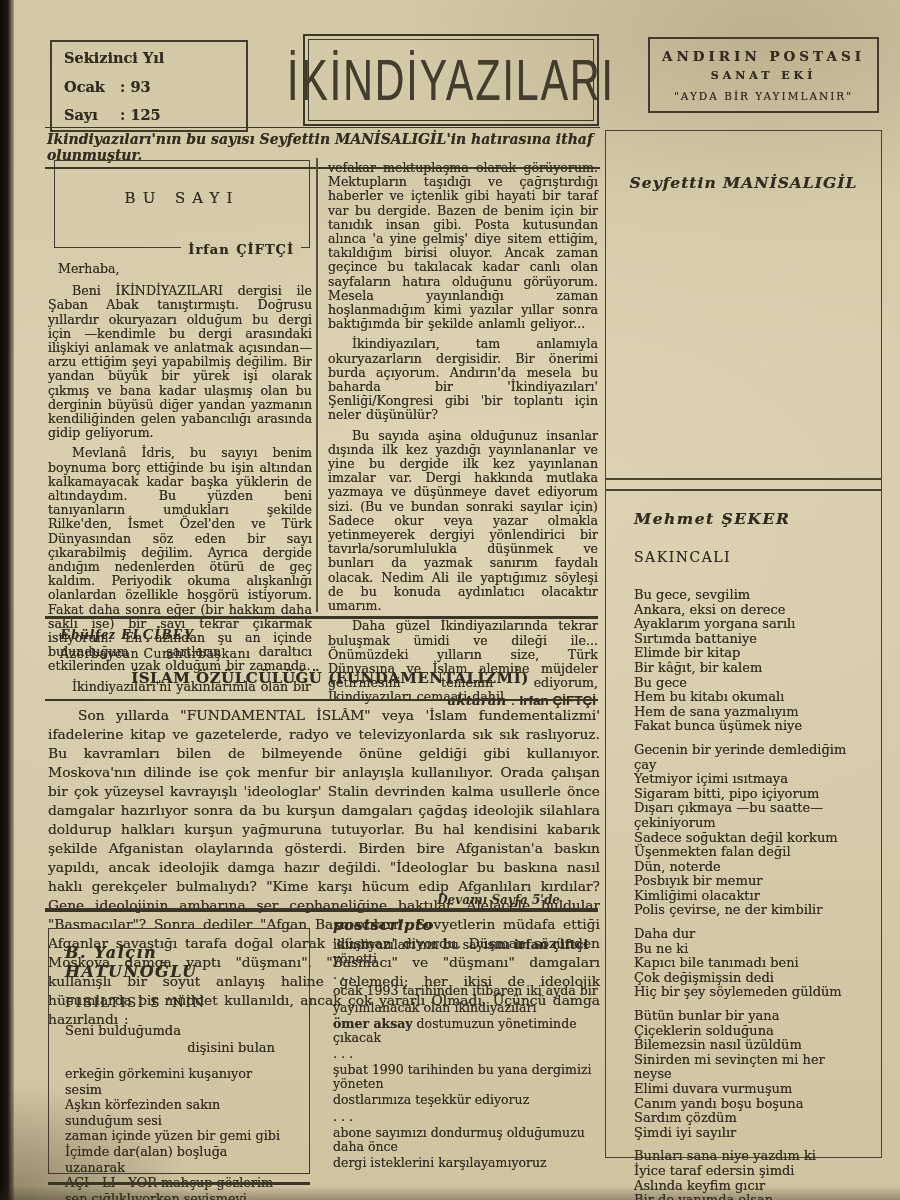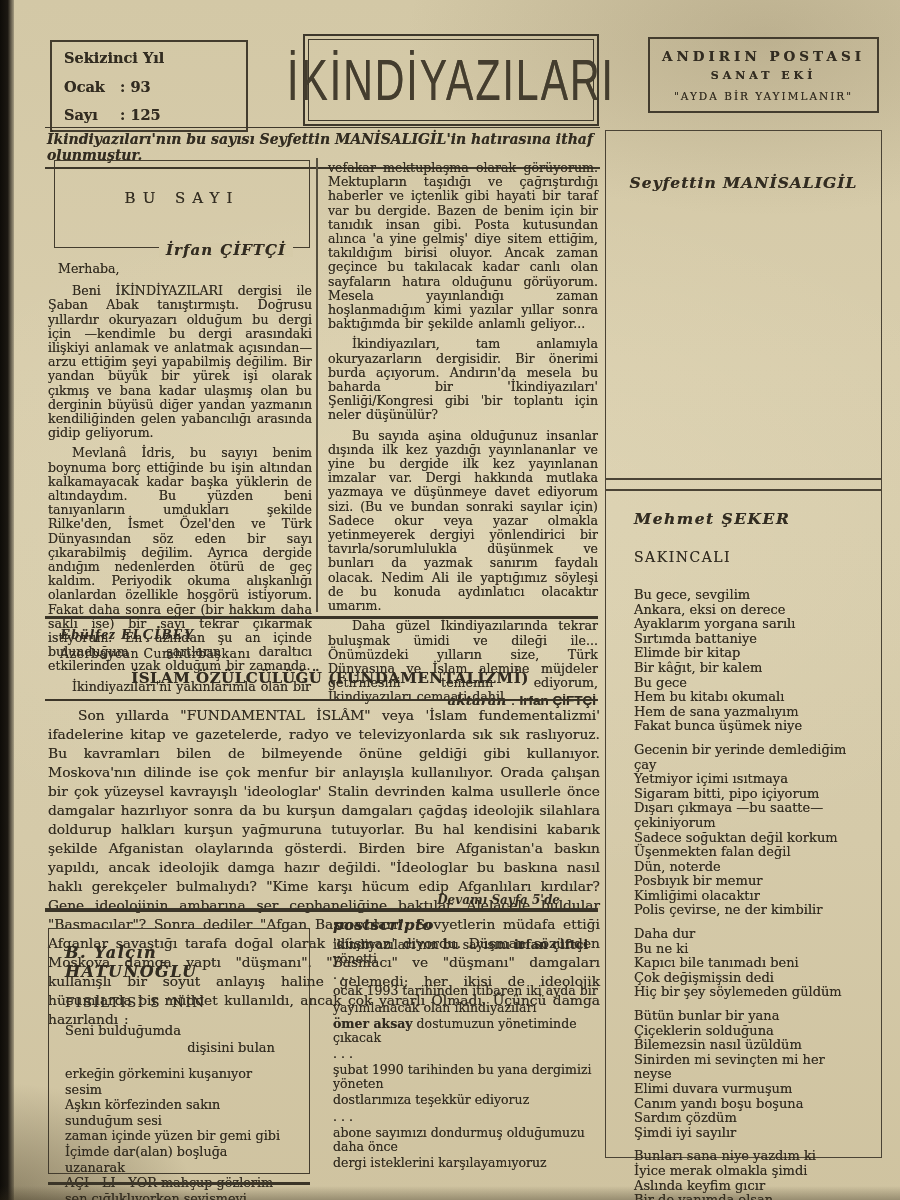--- a/index.html
+++ b/index.html
@@ -45,22 +45,22 @@
   
   .vdiv{left:316px;top:158px;width:1.5px;height:454px;background:#56503f;}
   .col{font-size:12.6px;line-height:14.2px;text-align:justify;word-spacing:1px;}
   .col1{left:48px;top:160px;width:264px;}
   .col2{left:328px;top:161px;width:270px;}
   .para{text-indent:24px;margin:0 0 6px 0;}
   .col2 .para:first-child{text-indent:0;}
   .busayi-box{position:relative;border:1.5px solid #433c2e;height:86px;margin:0 2px 14px 6px;}
   .busayi-title{position:absolute;top:30px;width:100%;text-align:center;
     font-size:15px;letter-spacing:7px;}
-  .busayi-sig{position:absolute;right:16px;bottom:-10px;background:#d6cba9;padding:0 7px;
-    font-style:italic;font-weight:bold;font-size:15px;letter-spacing:1px;}
+  .busayi-sig{position:absolute;right:8px;bottom:-10px;background:#d6cba9;padding:0 7px;
+    font-weight:bold;font-size:13px;letter-spacing:1px;}
   .greeting{margin:4px 0 8px 10px;}
 
   
   .rule-a{left:45px;top:616px;width:553px;height:3px;background:#3b3528;box-shadow:0 -3px 0 -1.5px #3b3528;}
   .elcibey-head{left:60px;top:625px;width:540px;}
   .e-author{font-size:15.5px;font-weight:bold;font-style:italic;letter-spacing:1px;font-family:Liberation Serif, serif;}
   .e-title2{font-size:12.5px;margin-top:3px;letter-spacing:.5px;}
   .e-headline{text-align:center;font-weight:bold;font-size:15px;letter-spacing:.5px;margin-top:8px;}
   .e-aktaran{text-align:right;margin-top:5px;padding-right:4px;font-size:13.5px;}
   .e-aktaran .ak{font-style:italic;font-weight:bold;}
@@ -252,21 +252,21 @@
           <div class="poem-line">Bütün bunlar bir yana</div>
           <div class="poem-line">Çiçeklerin solduğuna</div>
           <div class="poem-line">Bilemezsin nasıl üzüldüm</div>
           <div class="poem-line">Sinirden mi sevinçten mi her neyse</div>
           <div class="poem-line">Elimi duvara vurmuşum</div>
           <div class="poem-line">Canım yandı boşu boşuna</div>
           <div class="poem-line">Sardım çözdüm</div>
           <div class="poem-line">Şimdi iyi sayılır</div>
           <div class="poem-line"></div>
           <div class="poem-line">Bunları sana niye yazdım ki</div>
-          <div class="poem-line">İyice merak olmakla şimdi</div>
+          <div class="poem-line">İyice taraf edersin şimdi</div>
           <div class="poem-line">Aslında keyfim gıcır</div>
           <div class="poem-line">Bir de yanımda olsan</div>
         </div>
 
     </div>
   </div>
 
   <div class="edge-bottom"></div>
 </div>
 

